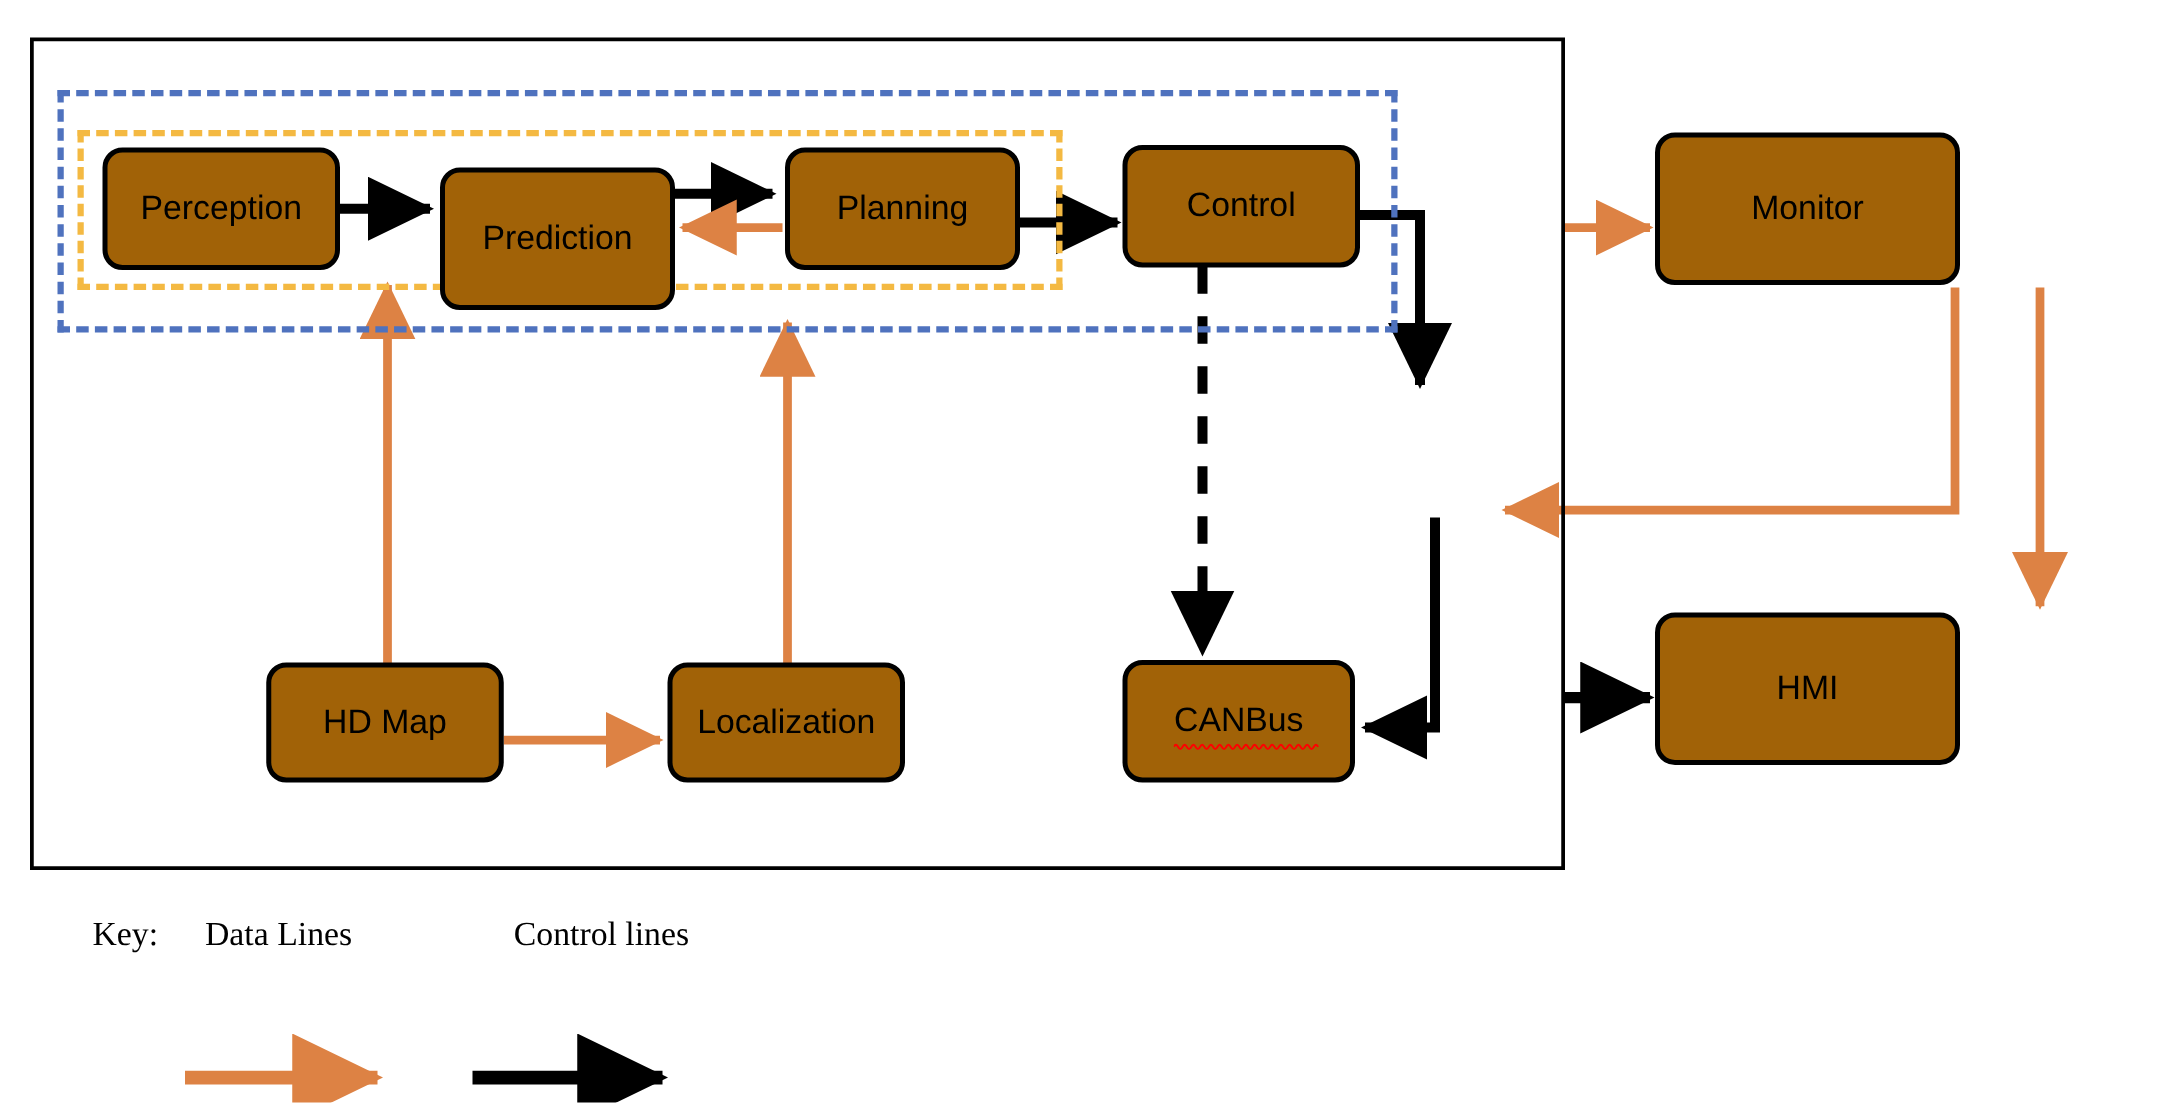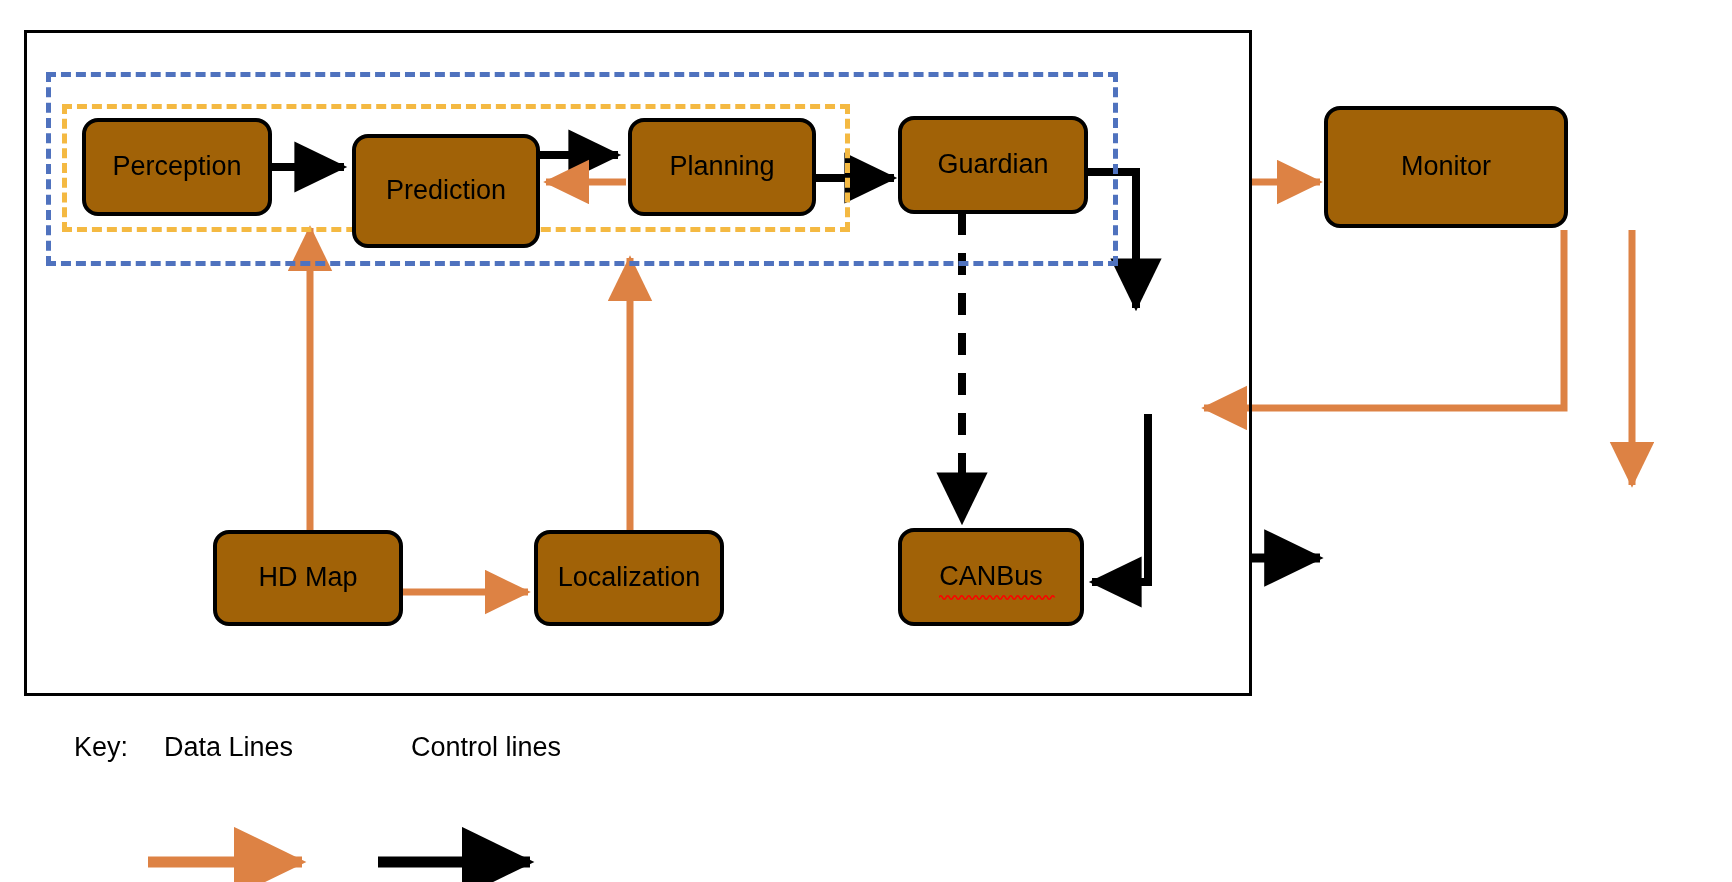--- a/index.html
+++ b/index.html
@@ -137,21 +137,21 @@
 
   <div class="node" style="left:352px;top:134px;width:188px;height:114px;">
     <span class="lbl">Prediction</span>
   </div>
 
   <div class="node" style="left:628px;top:118px;width:188px;height:98px;">
     <span class="lbl">Planning</span>
   </div>
 
   <div class="node" style="left:898px;top:116px;width:190px;height:98px;">
-    <span class="lbl">Guardian</span>
+    <span class="lbl">Control</span>
   </div>
 
 
   <div class="node" style="left:898px;top:528px;width:186px;height:98px;">
     <span class="lbl spell">
       <span>CANBus</span>
       <svg class="squiggle" viewBox="0 0 100 6" preserveAspectRatio="none">
         <path d="M0,3 Q1.5,0 3,3 T6,3 T9,3 T12,3 T15,3 T18,3 T21,3 T24,3 T27,3 T30,3 T33,3 T36,3 T39,3 T42,3 T45,3 T48,3 T51,3 T54,3 T57,3 T60,3 T63,3 T66,3 T69,3 T72,3 T75,3 T78,3 T81,3 T84,3 T87,3 T90,3 T93,3 T96,3 T99,3" fill="none" stroke="#FF0000" stroke-width="1.4"></path>
       </svg>
     </span>
@@ -162,20 +162,23 @@
   </div>
 
   <div class="node" style="left:534px;top:530px;width:190px;height:96px;">
     <span class="lbl">Localization</span>
   </div>
 
   <div class="node" style="left:1324px;top:106px;width:244px;height:122px;">
     <span class="lbl">Monitor</span>
   </div>
 
+  <div class="node" style="left:1324px;top:490px;width:244px;height:122px;">
+    <span class="lbl">HMI</span>
+  </div>
 
-  <div class="legend" style="left:0;top:0;width:1424px;height:882px;">
+  <div class="legend" style="left:0;top:0;width:1424px;height:882px;font-family:Liberation Serif, serif;">
     <div class="legend-text" style="position:absolute;left:74px;top:732px;">Key:</div>
     <div class="legend-text" style="position:absolute;left:164px;top:732px;">Data Lines</div>
     <div class="legend-text" style="position:absolute;left:382px;top:732px;margin-left:29px;">Control lines</div>
   </div>
 
 </div>
 
 </body></html>

